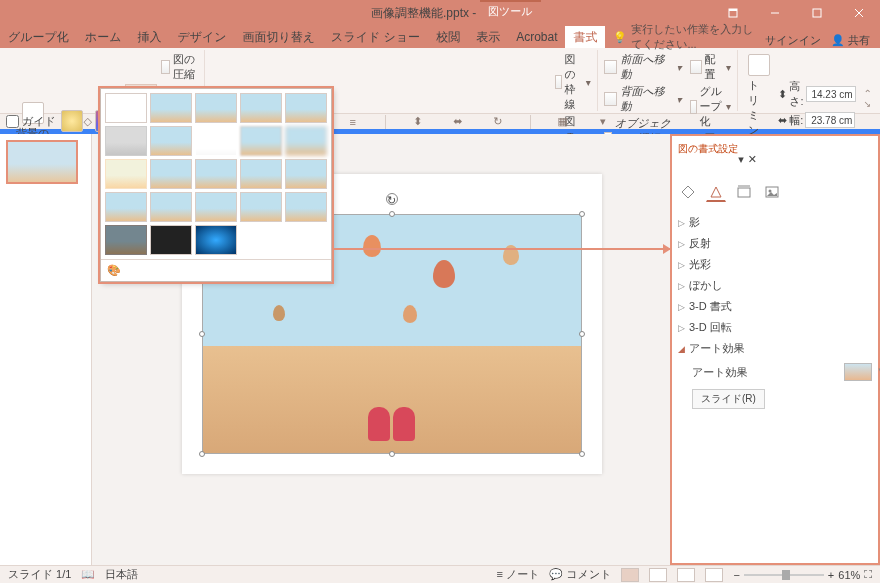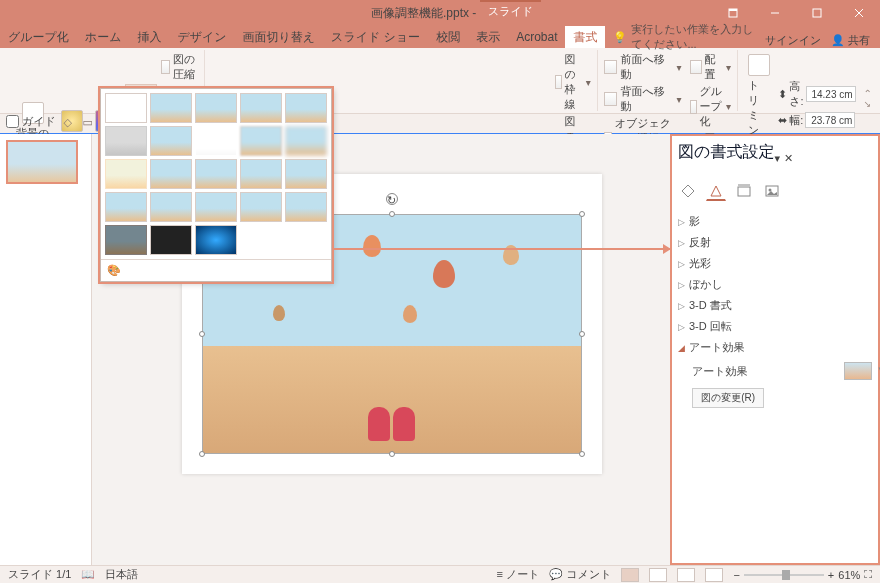--- a/index.html
+++ b/index.html
@@ -20,32 +20,32 @@
   .rgrp .lbl{font-size:10px;color:#9a8a82;margin-top:auto;}
   .rgrp .row{display:flex;gap:4px;align-items:center;}
   .bigbtn{display:flex;flex-direction:column;align-items:center;gap:2px;padding:2px 4px;cursor:pointer;font-size:10px;color:#5a4c46;}
   .bigbtn .ic{width:22px;height:22px;border:1px solid #d0c4be;background:#fff;border-radius:2px;}
   .smallbtn{display:flex;align-items:center;gap:3px;font-size:10px;color:#7a6b64;cursor:pointer;}
   .smallbtn .ic{width:14px;height:14px;border:1px solid #d0c4be;background:linear-gradient(#fff,#eee);}
   .style-gal{display:flex;gap:4px;align-items:center;}
   .style-gal .thumb{width:42px;height:36px;border:1px solid #d0c4be;background:linear-gradient(#cde3ee,#e8b890 60%,#d8a880);border-radius:2px;}
   .spin{display:flex;align-items:center;gap:2px;font-size:10px;}
   .spin input{width:50px;height:16px;font-size:10px;border:1px solid #ccc;text-align:right;padding-right:2px;}
-  .qat{height:20px;background:#f5efec;border-bottom:1px solid #3b82f6;display:flex;align-items:flex-start;padding:0 6px;gap:4px;}
+  .qat{height:20px;background:#f5efec;border-bottom:5px solid #3b82f6;display:flex;align-items:center;padding:0 6px;gap:24px;}
   .qat .q{width:16px;height:16px;border:1px solid transparent;display:flex;align-items:center;justify-content:center;color:#8a7a72;}
   .work{display:flex;height:calc(100% - 26px - 22px - 66px - 20px - 18px);background:#f5f2f0;position:relative;}
   .thumbs{width:92px;background:#fff;border-right:1px solid #e2d6d0;padding:6px;}
   .thumb-slide{border:2px solid #e59078;width:72px;height:44px;background:linear-gradient(#cde3ee 55%,#e8c8a0);position:relative;}
   .thumb-num{position:absolute;left:-12px;top:0;font-size:11px;color:#888;}
   .canvas{flex:1;position:relative;background:#f5f2f0;}
   .slide{position:absolute;left:90px;top:40px;width:420px;height:300px;background:#fff;box-shadow:0 0 4px rgba(0,0,0,.15);}
   .slide .pic{position:absolute;left:20px;top:40px;width:380px;height:240px;background:linear-gradient(#bfe0ee 55%,#e8c090 55%,#d8a878);border:1px solid #aaa;}
   .handles div{position:absolute;width:6px;height:6px;background:#fff;border:1px solid #888;border-radius:50%;}
   .pane{width:210px;background:#fff;border-left:1px solid #e2d6d0;border:2px solid #e59078;padding:6px;}
-  .pane h3{font-size:16px;color:#0f172a;font-weight:normal;margin-bottom:12px;}
+  .pane h3{font-size:10px;color:#c2410c;font-weight:normal;margin-bottom:20px;}
   .pane .close{float:right;display:flex;gap:4px;}
   .pane .mode-icons{display:flex;gap:8px;margin:6px 0 10px;}
   .pane .mode-icons div{width:20px;height:20px;border:1px solid transparent;display:flex;align-items:center;justify-content:center;}
   .pane .mode-icons div.sel{border-bottom:2px solid #c06850;}
   .expander{display:flex;align-items:center;gap:4px;padding:3px 0;cursor:pointer;font-size:11px;color:#555;}
   .expander .tri{font-size:9px;color:#888;}
   .expander.open{color:#c06850;}
   .sub{padding:4px 0 4px 14px;display:flex;align-items:center;justify-content:space-between;}
   .sub .combo{width:28px;height:18px;border:1px solid #bbb;background:linear-gradient(#cde3ee,#e8b890);position:relative;}
   .sub .combo:after{content:"▾";position:absolute;right:-12px;top:1px;font-size:9px;color:#888;}
@@ -67,21 +67,21 @@
   .arrow-anno:after{content:"";position:absolute;right:-1px;top:-4px;border-left:8px solid #e59078;border-top:5px solid transparent;border-bottom:5px solid transparent;}
   svg{overflow:visible;}
   .balloon{position:absolute;width:18px;height:22px;border-radius:50% 50% 50% 50%/60% 60% 40% 40%;}
 </style>
 </head>
 <body>
 
 <div class="titlebar">
   <div style="width:200px"></div>
   <div class="title">画像調整機能.pptx - PowerPoint</div>
-  <div class="tool-tab">スライド</div>
+  <div class="tool-tab">図ツール</div>
   <div class="win-controls">
     <div>
         <svg viewBox="0 0 10 10">
           <rect x="1" y="1" width="8" height="8" fill="none" stroke="#fff"></rect>
           <rect x="1" y="1" width="8" height="2" fill="#fff"></rect>
         </svg>
       </div>
     <div>
         <svg viewBox="0 0 10 10">
           <line x1="1" y1="5" x2="9" y2="5" stroke="#fff" stroke-width="1"></line>
@@ -174,21 +174,21 @@
       <div style="display:flex;flex-direction:column;gap:2px;margin-left:6px;">
         <div class="smallbtn"><div class="ic"></div><span>図の枠線</span> ▾</div>
         <div class="smallbtn"><div class="ic"></div><span>図の効果</span> ▾</div>
         <div class="smallbtn"><div class="ic"></div><span>図のレイアウト</span> ▾</div>
       </div>
     </div>
     <div class="lbl">図のスタイル</div>
   </div>
   <div class="rgrp">
     <div class="row">
-      <div style="display:flex;flex-direction:column;gap:2px;">
+      <div style="display:flex;flex-direction:column;gap:2px;font-style:italic;">
         <div class="smallbtn"><div class="ic"></div><span>前面へ移動</span> ▾</div>
         <div class="smallbtn"><div class="ic"></div><span>背面へ移動</span> ▾</div>
         <div class="smallbtn">
             <div class="ic"></div>
             <span>オブジェクトの選択と表示</span>
           </div>
       </div>
       <div style="display:flex;flex-direction:column;gap:2px;margin-left:4px;">
         <div class="smallbtn"><div class="ic"></div><span>配置</span> ▾</div>
         <div class="smallbtn"><div class="ic"></div><span>グループ化</span> ▾</div>
@@ -341,21 +341,21 @@
         <span>3-D 回転</span>
       </div>
     <div class="expander open">
         <span class="tri" style="color:#c06850;">◢</span>
         <span>アート効果</span>
       </div>
     <div class="sub">
       <span>アート効果</span>
       <div class="combo"></div>
     </div>
-    <button class="resetbtn">図の変更(R)</button>
+    <button class="resetbtn">スライド(R)</button>
   </div>
 </div>
 
 <div class="fx-drop">
   <div class="fx-grid">
     <div class="fx-cell none"></div>
     <div class="fx-cell"></div>
     <div class="fx-cell"></div>
     <div class="fx-cell"></div>
     <div class="fx-cell"></div>

